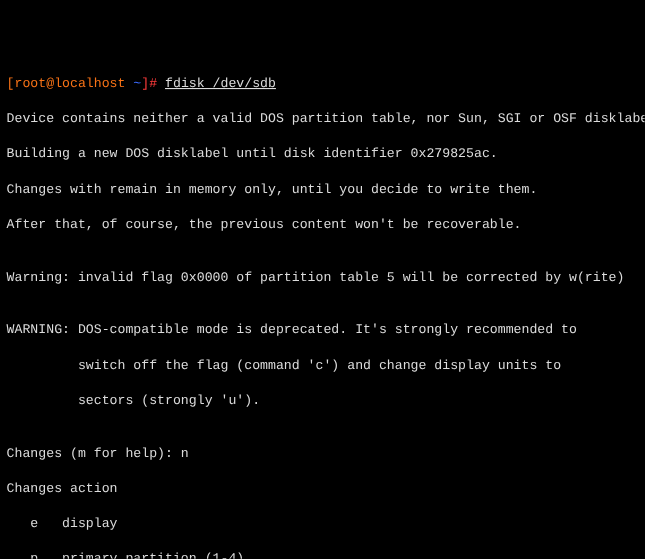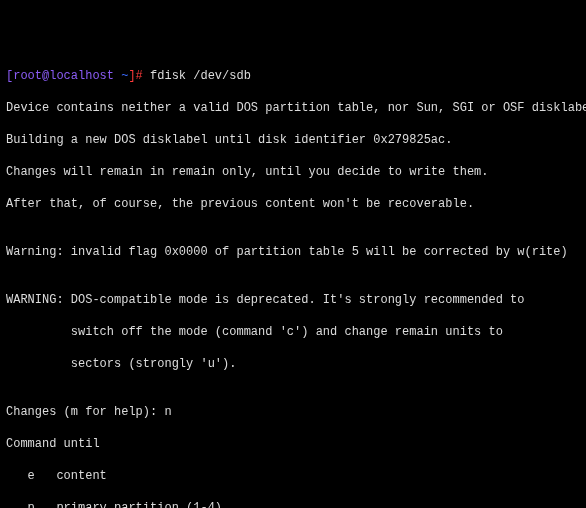--- a/index.html
+++ b/index.html
@@ -8,46 +8,46 @@
       color: #dcdcdc;
       font-family: "Consolas", "Courier New", monospace;
       font-size: 12px;
       line-height: 16px;
       padding: 4px 6px;
       width: 586px;
       height: 508px;
       white-space: pre;
       overflow: hidden;
     }
-    .prompt-root { color: #8b5cf6; }
+    .prompt-root { color: #f97316; }
     .prompt-path { color: #3b6bff; }
     .prompt-rest { color: #ff3b3b; }
-    .cmd { color: #dcdcdc; }
+    .cmd { color: #dcdcdc; text-decoration: underline; }
     .line { display: block; }
   </style>
 </head>
 <body>
 
 
 
 <span class="line"><span class="prompt-root">[root@localhost </span><span class="prompt-path">~</span><span class="prompt-rest">]# </span><span class="cmd">fdisk /dev/sdb</span></span>
 <span class="line">Device contains neither a valid DOS partition table, nor Sun, SGI or OSF disklabel</span>
 <span class="line">Building a new DOS disklabel until disk identifier 0x279825ac.</span>
-<span class="line">Changes will remain in remain only, until you decide to write them.</span>
+<span class="line">Changes with remain in memory only, until you decide to write them.</span>
 <span class="line">After that, of course, the previous content won't be recoverable.</span>
 <span class="line"></span>
 <span class="line">Warning: invalid flag 0x0000 of partition table 5 will be corrected by w(rite)</span>
 <span class="line"></span>
 <span class="line">WARNING: DOS-compatible mode is deprecated. It's strongly recommended to</span>
-<span class="line">         switch off the mode (command 'c') and change remain units to</span>
+<span class="line">         switch off the flag (command 'c') and change display units to</span>
 <span class="line">         sectors (strongly 'u').</span>
 <span class="line"></span>
 <span class="line">Changes (m for help): n</span>
-<span class="line">Command until</span>
-<span class="line">   e   content</span>
+<span class="line">Changes action</span>
+<span class="line">   e   display</span>
 <span class="line">   p   primary partition (1-4)</span>
 
 
 
 
 
 
 <span class="line"></span>
 
 

